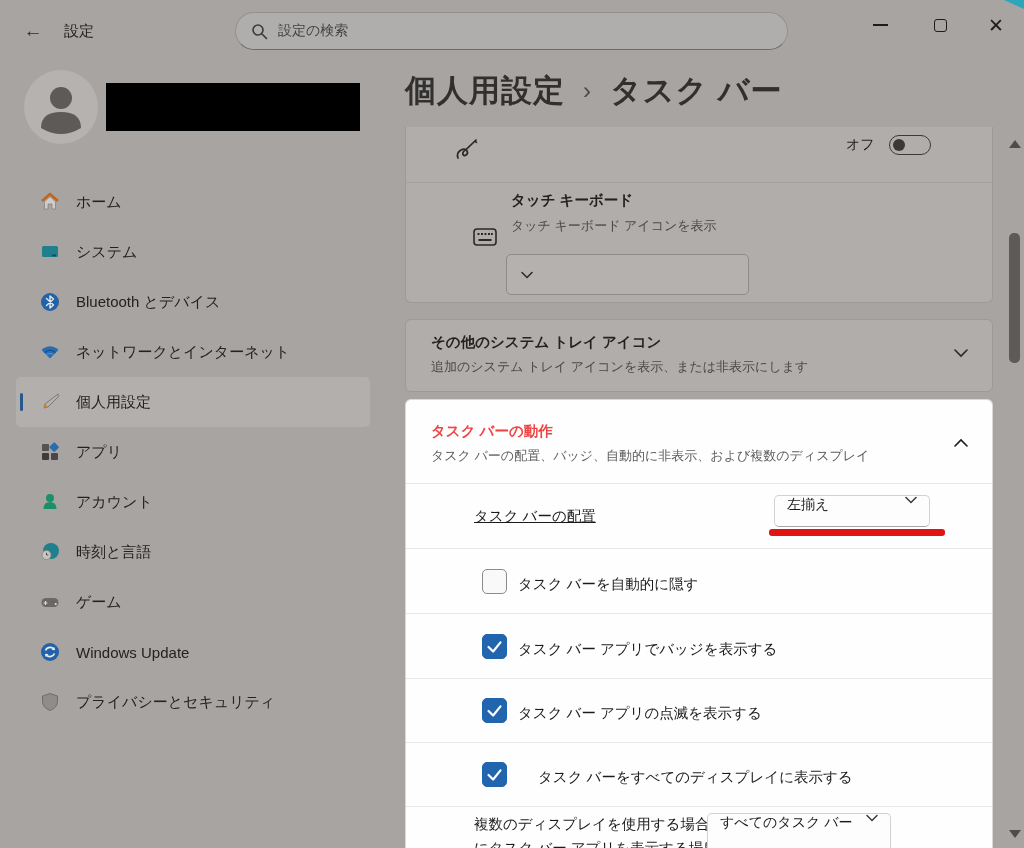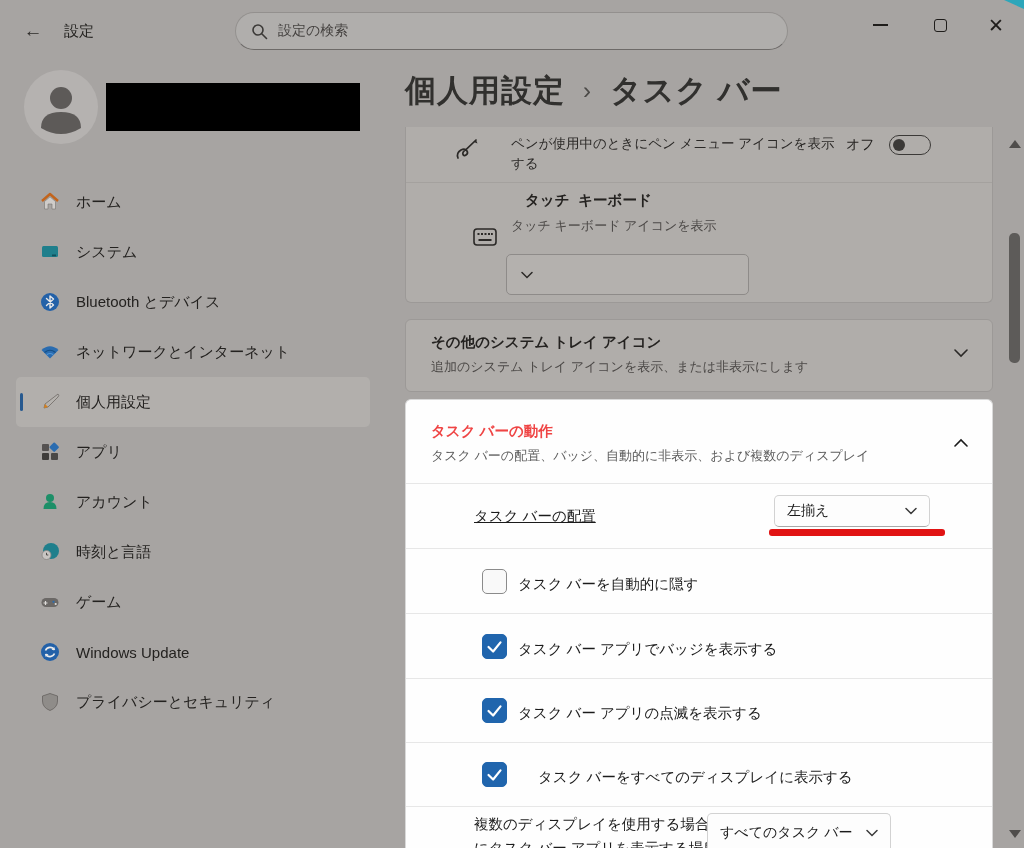--- a/index.html
+++ b/index.html
@@ -52,21 +52,21 @@
   .pen-icon { position:absolute; left:48px; top:9px; width:26px; height:26px; }
   .pen-label { position:absolute; left:105px; top:7px; width:325px; font-size:13.5px;
                line-height:20px; color:#2b2927; }
   .toggle-wrap { position:absolute; left:440px; top:8px; display:flex; align-items:center; }
   .toggle-state { font-size:14px; color:#242220; margin-right:14px; }
   .toggle { width:42px; height:20px; border:1px solid #3b3937; border-radius:10px; position:relative; }
   .toggle .knob { position:absolute; left:3px; top:3px; width:12px; height:12px;
                   border-radius:50%; background:#3b3937; }
 
   .kb-icon { position:absolute; left:67px; top:100px; width:24px; height:20px; }
-  .kb-title { position:absolute; left:119px; top:64px; font-size:14.5px; font-weight:700; color:#242220;font-family:Liberation Mono, monospace; }
+  .kb-title { position:absolute; left:105px; top:64px; font-size:14.5px; font-weight:700; color:#242220; }
   .kb-sub { position:absolute; left:105px; top:90px; font-size:13px; color:#4c4947; }
   .dd-dim { position:absolute; left:100px; top:127px; width:243px; height:41px;
             background:#b4b1ae; border:1px solid #8e8b89; border-radius:5px;
             display:flex; align-items:center; justify-content:space-between; padding:0 14px; }
   .dd-dim .dd-text { font-size:13.5px; color:#262422; }
 
   .card-other { top:319px; height:73px; }
   .exp-title { position:absolute; left:25px; top:13px; font-size:14.5px; font-weight:700; color:#242220; }
   .exp-sub { position:absolute; left:25px; top:38px; font-size:13px; color:#4c4947; }
   .exp-chev { position:absolute; right:24px; top:28px; width:14px; height:10px; }
@@ -74,21 +74,21 @@
   
   .card-behavior { top:399px; height:449px; background:#fefefe; border:1px solid #d9d9d9;
                    border-bottom:none; border-bottom-left-radius:0; border-bottom-right-radius:0; }
   .card-behavior .exp-title { color:#ef4444; top:22px; }
   .card-behavior .exp-sub { color:#5d5d5d; top:47px; }
   .card-behavior .exp-chev { top:38px; }
   .w-sep { position:absolute; left:0; width:100%; height:1px; background:#e7e7e7; }
 
   .align-label { position:absolute; left:68px; top:107px; font-size:14.5px; color:#1b1b1b;text-decoration:underline; }
   .dd-white { position:absolute; background:#fdfdfd; border:1px solid #d2d2d2; border-bottom:1px solid #a8a8a8;
-              border-radius:5px; display:flex; align-items:center; justify-content:space-between; padding:0 12px; }
+              border-radius:5px; display:flex; align-items:flex-start; justify-content:space-between; padding:0 12px; }
   .dd-white .dd-text { font-size:14px; color:#1b1b1b; }
   .dd-align { left:368px; top:95px; width:156px; height:32px; }
   .red-underline { position:absolute; left:363px; top:129px; width:176px; height:7px;
                    border-radius:3px; background:#e11414; }
 
   .cb-row-label { position:absolute; font-size:14.5px; color:#1b1b1b; }
   .checkbox { position:absolute; left:76px; width:25px; height:25px; border-radius:5px;
               border:1px solid #8b8b8b; background:#f9f9f9; }
   .checkbox.checked { background:#2065ad; border-color:#2065ad; }
   .checkbox svg { display:none; width:100%; height:100%; }
@@ -235,21 +235,20 @@
     <span>個人用設定</span>
     <span class="sep">›</span>
     <span>タスク バー</span>
   </div>
 
   <div class="card card-tray">
     <svg class="pen-icon" viewBox="0 0 26 26">
       <path d="M4 22 q-2 -5 3 -8 q4 -2 6 1 q1.5 2.5 -1 4 q-2 1.5 -3 -0.5 q-1 -2.5 3 -5 L22 4" fill="none" stroke="#2b2927" stroke-width="1.7" stroke-linecap="round"></path>
       <path d="M22 4 l1.5 3.5 l-3.5 -1.5 Z" fill="#2b2927"></path>
     </svg>
-    <div class="pen-label">ペンが使用中のときにペン メニュー アイコンを表示する</div>
     <div class="toggle-wrap">
       <span class="toggle-state">オフ</span>
       <div class="toggle">
           <div class="knob"></div>
         </div>
     </div>
     <div class="row-sep" style="top:55px;"></div>
     <svg class="kb-icon" viewBox="0 0 24 20">
       <rect x="1" y="2" width="22" height="16" rx="3" fill="none" stroke="#2b2927" stroke-width="1.6"></rect>
       <g fill="#2b2927">

